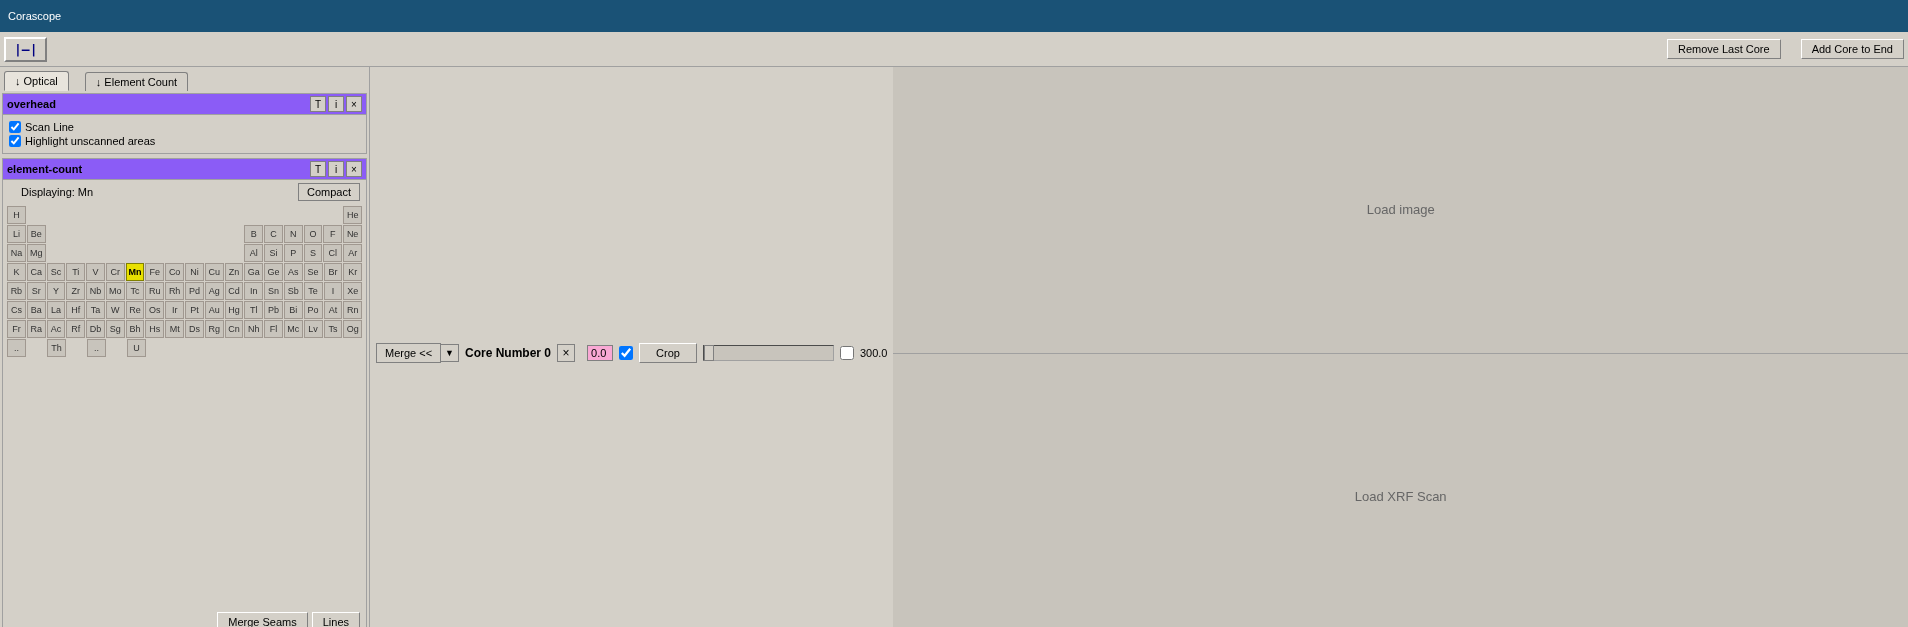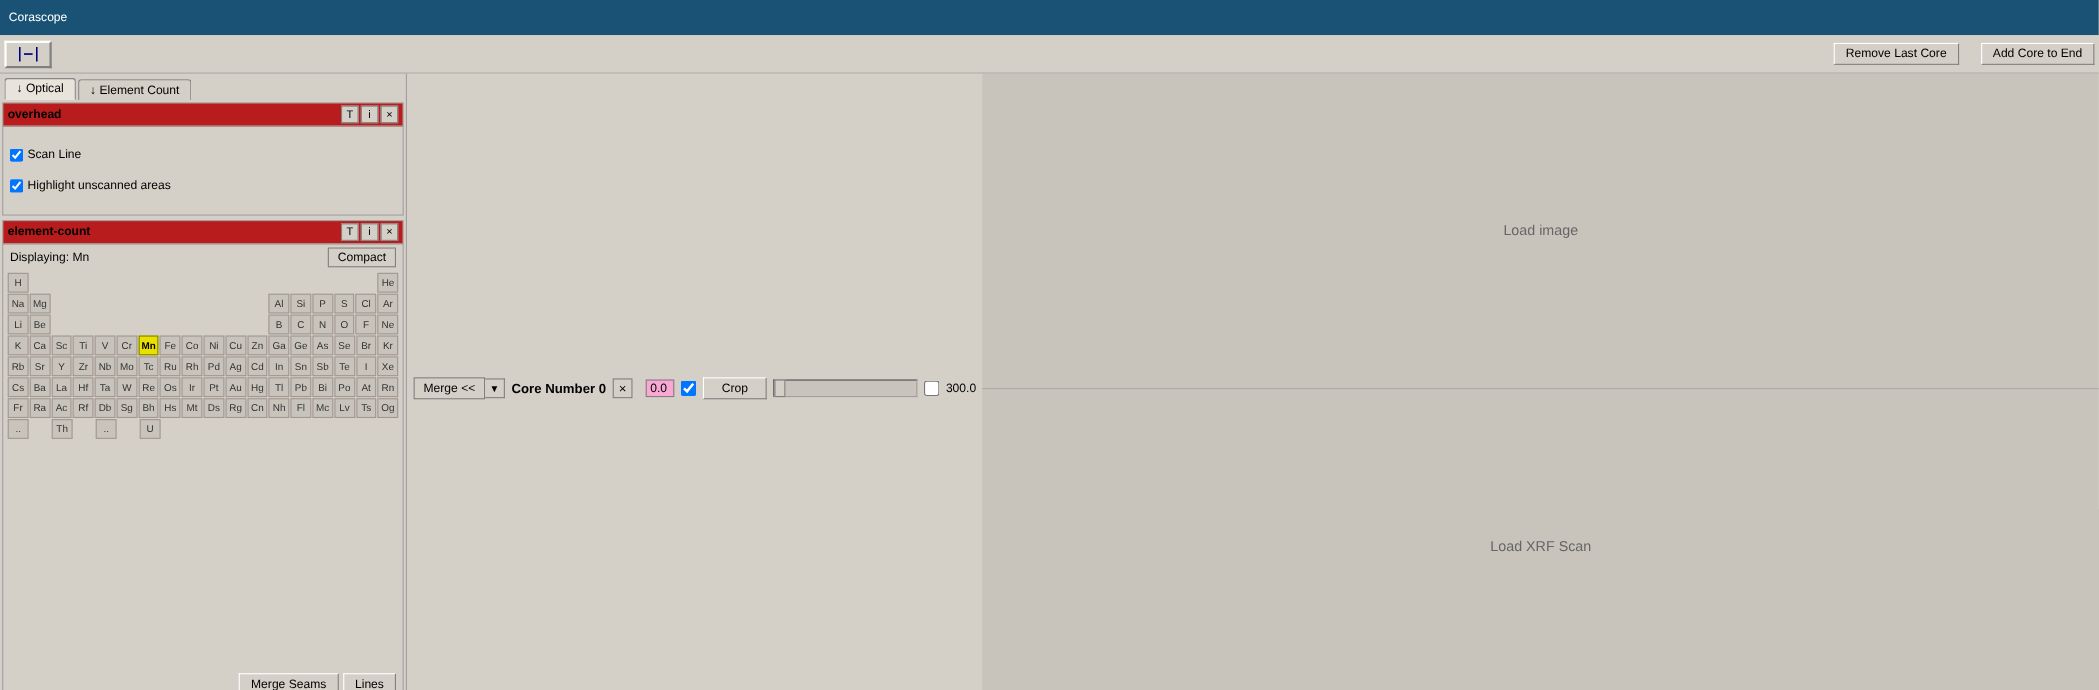--- a/index.html
+++ b/index.html
@@ -67,21 +67,21 @@
       flex-direction: column;
       background: #d4d0c8;
       border-right: 1px solid #a0a0a0;
     }
 
     
     #tabs-row {
       display: flex;
       align-items: flex-end;
       padding: 4px 4px 0;
-      gap: 2px;
+      gap: 16px;
     }
     .tab {
       background: #d4d0c8;
       border: 1px solid #808080;
       border-bottom: none;
       padding: 3px 10px;
       cursor: pointer;
       font-size: 11px;
       border-top-left-radius: 3px;
       border-top-right-radius: 3px;
@@ -95,48 +95,49 @@
     .panel-section {
       background: #d4d0c8;
       border: 1px solid #a0a0a0;
       margin: 2px 2px;
     }
     .panel-header {
       display: flex;
       align-items: center;
       justify-content: space-between;
       padding: 2px 4px;
-      background: #b91c1c;
+      background: #8b5cf6;
       border-bottom: 1px solid #a0a0a0;
     }
     .panel-header-title { font-size: 11px; font-weight: bold; }
     .panel-header-btns { display: flex; gap: 2px; }
     .panel-small-btn {
       background: #d4d0c8;
       border: 1px solid #808080;
       width: 16px; height: 16px;
       font-size: 10px;
       cursor: pointer;
       display: flex; align-items: center; justify-content: center;
     }
 
     .panel-content { padding: 4px 6px; }
-    .checkbox-row { display: flex; align-items: center; gap: 4px; font-size: 11px; margin: 16px 0; }
+    .checkbox-row { display: flex; align-items: center; gap: 4px; font-size: 11px; margin: 2px 0; }
     .checkbox-row input[type=checkbox] { width: 12px; height: 12px; }
 
     
     #element-panel { flex: 1; display: flex; flex-direction: column; }
     #element-panel-inner { flex: 1; display: flex; flex-direction: column; overflow: hidden; }
 
     .displaying-row {
       display: flex;
       align-items: center;
       justify-content: space-between;
       padding: 3px 6px;
       font-size: 11px;
+      margin-left: 12px;
     }
     .compact-btn {
       background: #d4d0c8;
       border: 1px solid #808080;
       padding: 2px 8px;
       cursor: pointer;
       font-size: 11px;
     }
 
     
@@ -368,59 +369,59 @@
             <div class="pt-cell empty"></div>
             <div class="pt-cell empty"></div>
             <div class="pt-cell empty"></div>
             <div class="pt-cell empty"></div>
             <div class="pt-cell empty"></div>
             <div class="pt-cell empty"></div>
             <div class="pt-cell">He</div>
           </div>
 
           <div class="pt-row">
+            <div class="pt-cell">Li</div>
+            <div class="pt-cell">Be</div>
+            <div class="pt-cell empty"></div>
+            <div class="pt-cell empty"></div>
+            <div class="pt-cell empty"></div>
+            <div class="pt-cell empty"></div>
+            <div class="pt-cell empty"></div>
+            <div class="pt-cell empty"></div>
+            <div class="pt-cell empty"></div>
+            <div class="pt-cell empty"></div>
+            <div class="pt-cell empty"></div>
+            <div class="pt-cell empty"></div>
+            <div class="pt-cell">B</div>
+            <div class="pt-cell">C</div>
+            <div class="pt-cell">N</div>
+            <div class="pt-cell">O</div>
+            <div class="pt-cell">F</div>
+            <div class="pt-cell">Ne</div>
+          </div>
+
+          <div class="pt-row">
             <div class="pt-cell">Na</div>
             <div class="pt-cell">Mg</div>
             <div class="pt-cell empty"></div>
             <div class="pt-cell empty"></div>
             <div class="pt-cell empty"></div>
             <div class="pt-cell empty"></div>
             <div class="pt-cell empty"></div>
             <div class="pt-cell empty"></div>
             <div class="pt-cell empty"></div>
             <div class="pt-cell empty"></div>
             <div class="pt-cell empty"></div>
             <div class="pt-cell empty"></div>
             <div class="pt-cell">Al</div>
             <div class="pt-cell">Si</div>
             <div class="pt-cell">P</div>
             <div class="pt-cell">S</div>
             <div class="pt-cell">Cl</div>
             <div class="pt-cell">Ar</div>
-          </div>
-
-          <div class="pt-row">
-            <div class="pt-cell">Li</div>
-            <div class="pt-cell">Be</div>
-            <div class="pt-cell empty"></div>
-            <div class="pt-cell empty"></div>
-            <div class="pt-cell empty"></div>
-            <div class="pt-cell empty"></div>
-            <div class="pt-cell empty"></div>
-            <div class="pt-cell empty"></div>
-            <div class="pt-cell empty"></div>
-            <div class="pt-cell empty"></div>
-            <div class="pt-cell empty"></div>
-            <div class="pt-cell empty"></div>
-            <div class="pt-cell">B</div>
-            <div class="pt-cell">C</div>
-            <div class="pt-cell">N</div>
-            <div class="pt-cell">O</div>
-            <div class="pt-cell">F</div>
-            <div class="pt-cell">Ne</div>
           </div>
 
           <div class="pt-row">
             <div class="pt-cell">K</div>
             <div class="pt-cell">Ca</div>
             <div class="pt-cell">Sc</div>
             <div class="pt-cell">Ti</div>
             <div class="pt-cell">V</div>
             <div class="pt-cell">Cr</div>
             <div class="pt-cell selected">Mn</div>

